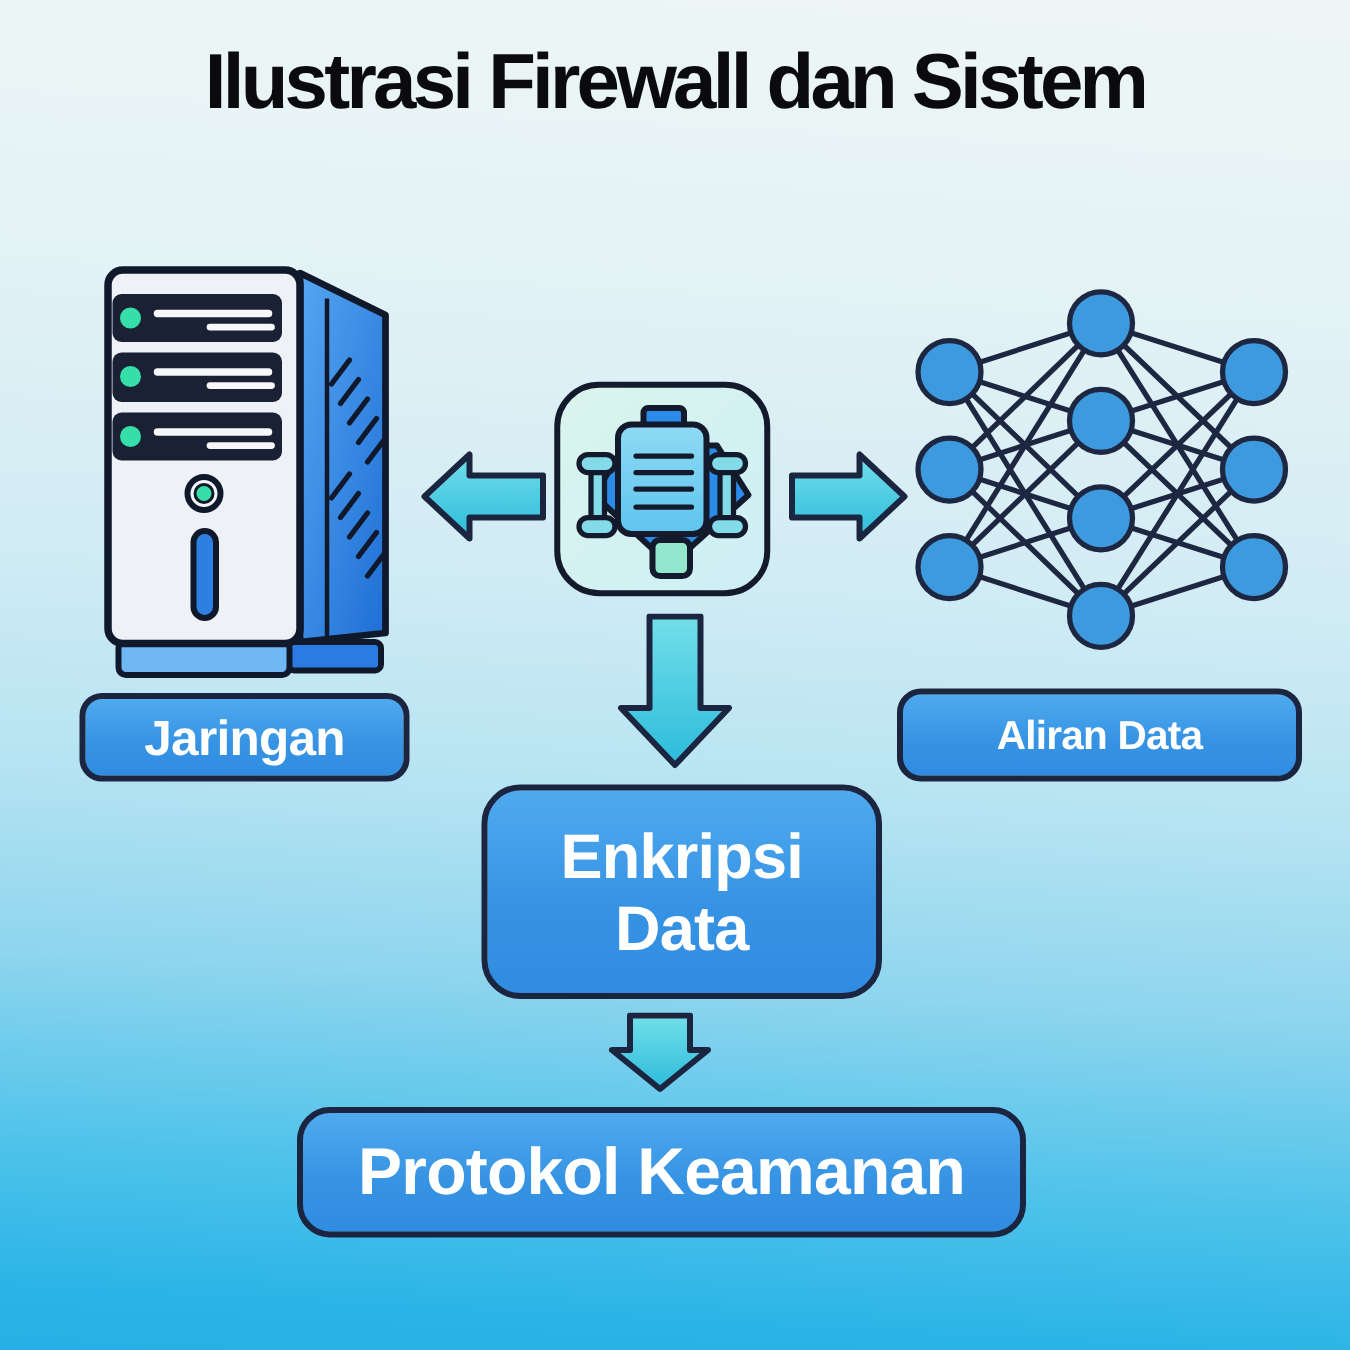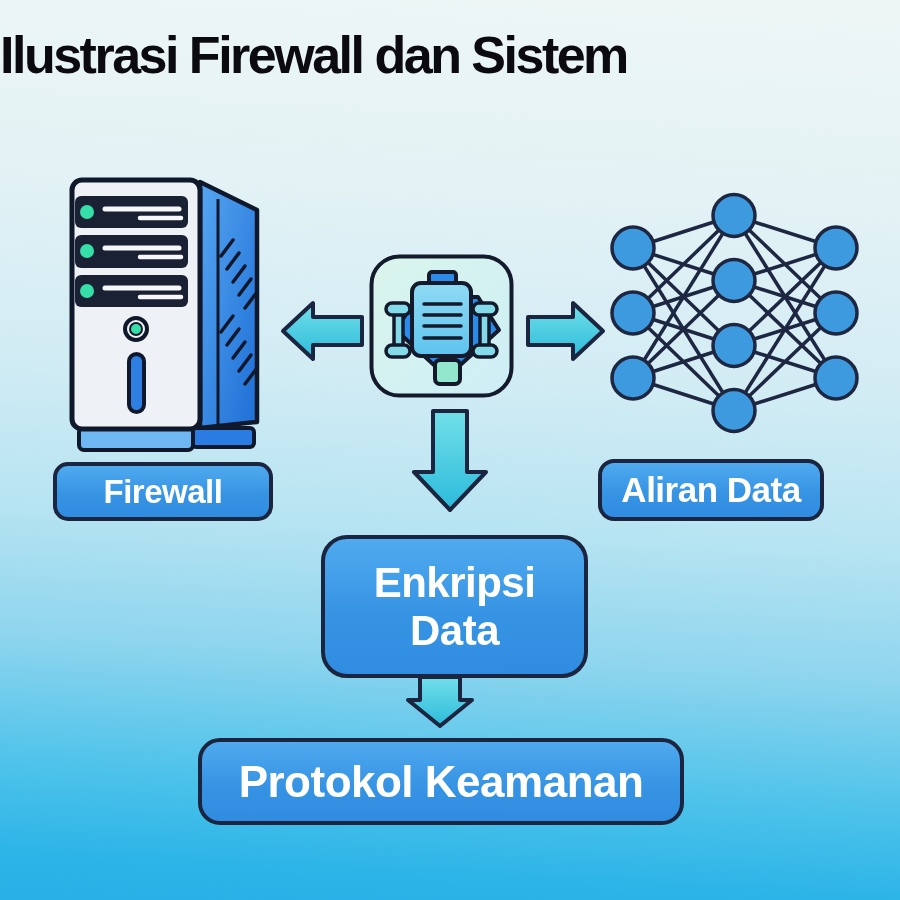--- a/index.html
+++ b/index.html
@@ -8,21 +8,21 @@
     width:900px;height:900px;
     overflow:hidden;
     font-family:"Liberation Sans","DejaVu Sans",sans-serif;
     background:linear-gradient(183deg,
       #eef6f5 0%, #e3f2f5 22%, #d2ecf4 42%,
       #b7e4f2 58%, #8ed5ee 72%, #4cc2ea 86%,
       #29b3e7 96%, #27b0e5 100%);
   }
   .title{
     position:absolute;left:0;top:30px;width:900px;
-    text-align:left;
+    text-align:center;
     font-size:52px;font-weight:bold;
     letter-spacing:-2.5px;line-height:0.98;
     color:#0b0b0f;margin:0;
   }
   svg{position:absolute;display:block;}
   .svg-server{left:55px;top:172px;}
   .svg-arrow-left{left:279px;top:299px;}
   .svg-center-icon{left:368px;top:253px;}
   .svg-arrow-right{left:525px;top:299px;}
   .svg-nn{left:600px;top:180px;}
@@ -33,22 +33,22 @@
   .label{
     position:absolute;
     display:flex;align-items:center;justify-content:center;
     text-align:center;
     background:linear-gradient(180deg,#4faaee 0%,#3794e4 55%,#2f8ce0 100%);
     border:4px solid #1c2540;
     color:#ffffff;font-weight:bold;letter-spacing:-0.5px;
     box-sizing:border-box;
   }
   .label-firewall{left:53px;top:462px;width:220px;height:59px;border-radius:15px;font-size:33px;}
-  .label-aliran{left:598px;top:459px;width:226px;height:62px;border-radius:16px;font-size:35px;}
-  .box-enkripsi{left:321px;top:523px;width:267px;height:143px;border-radius:26px;font-size:42px;line-height:1.12;padding:0 33px;margin-top:12px;}
+  .label-aliran{left:598px;top:459px;width:270px;height:62px;border-radius:16px;font-size:27px;}
+  .box-enkripsi{left:321px;top:523px;width:267px;height:143px;border-radius:26px;font-size:42px;line-height:1.12;padding:0 33px;}
   .box-protokol{left:198px;top:738px;width:486px;height:87px;border-radius:22px;font-size:44px;}
 </style>
 </head>
 <body>
 
 <div class="canvas">
 
   <svg width="0" height="0" style="position:absolute" aria-hidden="true">
     <defs>
       <linearGradient id="sideGrad" x1="0" y1="0" x2="1" y2="1">
@@ -175,21 +175,21 @@
       <circle cx="134" cy="230.5" r="21"></circle>
       <circle cx="236" cy="68" r="21"></circle>
       <circle cx="236" cy="133" r="21"></circle>
       <circle cx="236" cy="198" r="21"></circle>
     </svg>
 
   <svg class="svg-arrow-down" width="78" height="104" viewBox="0 0 78 104">
     <polygon points="22,2 56,2 56,63 75,63 39,101 3,63 22,63" fill="url(#arwGrad)" stroke="#1c2540" stroke-width="4" stroke-linejoin="round"></polygon>
   </svg>
 
-  <div class="label label-firewall">Firewall</div>
+  <div class="label label-firewall">Jaringan</div>
   <div class="label label-aliran">Aliran Data</div>
   <div class="label box-enkripsi">Enkripsi Data</div>
 
   <svg class="svg-arrow-down-sm" width="70" height="54" viewBox="0 0 70 54">
     <polygon points="15,2 55,2 55,25 67,25 35,51 3,25 15,25" fill="url(#arwGrad)" stroke="#1c2540" stroke-width="4" stroke-linejoin="round"></polygon>
   </svg>
 
   <div class="label box-protokol">Protokol Keamanan</div>
 
 </div>

